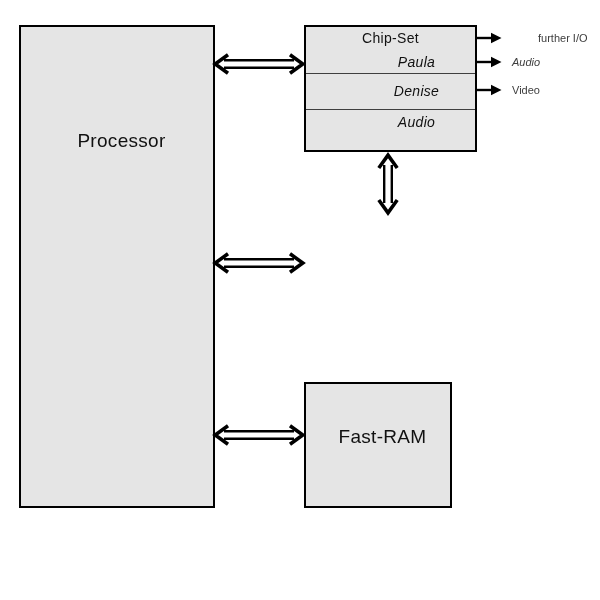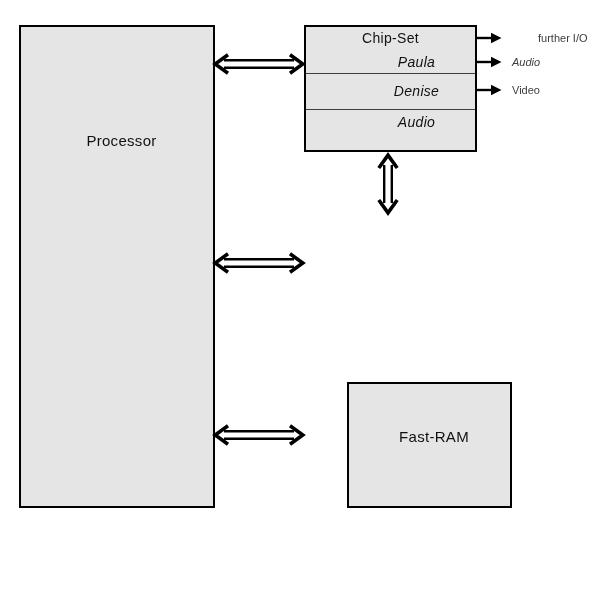--- a/index.html
+++ b/index.html
@@ -14,30 +14,30 @@
   .box {
     position: absolute;
     border: 2px solid #000000;
     background: #e5e5e5;
     box-sizing: border-box;
   }
   .box-label {
     position: absolute;
     left: 9px; right: 0;
     text-align: center;
-    font-size: 15px;
+    font-size: 19px;
     letter-spacing: 0.3px;
     color: #111111;
     line-height: 16px;
     white-space: nowrap;
   }
   #processor-box { left: 19px;  top: 25px;  width: 196px; height: 483px; }
   #chipset-box   { left: 304px; top: 25px;  width: 173px; height: 127px; }
   #chipram-box   { left: 304px; top: 216px; width: 174px; height: 127px; }
-  #fastram-box   { left: 304px; top: 382px; width: 165px; height: 126px; margin-left: 43px; }
+  #fastram-box   { left: 304px; top: 382px; width: 148px; height: 126px; }
 
   #processor-label { top: 106px; }
   #chipram-label   { top: 46px; }
   #fastram-label   { top: 45px; }
 
   .chipset-title {
     position: absolute;
     left: 0; right: 0;
     top: 3px;
     text-align: center;

